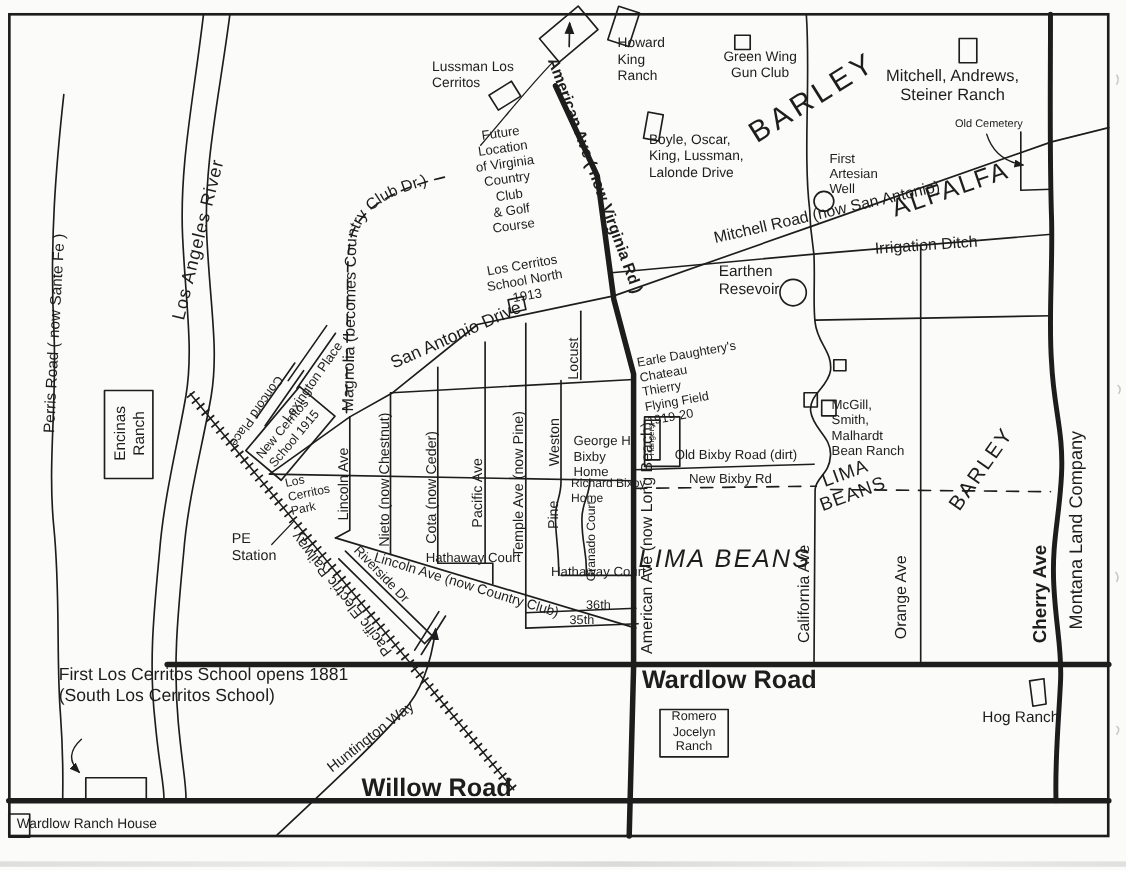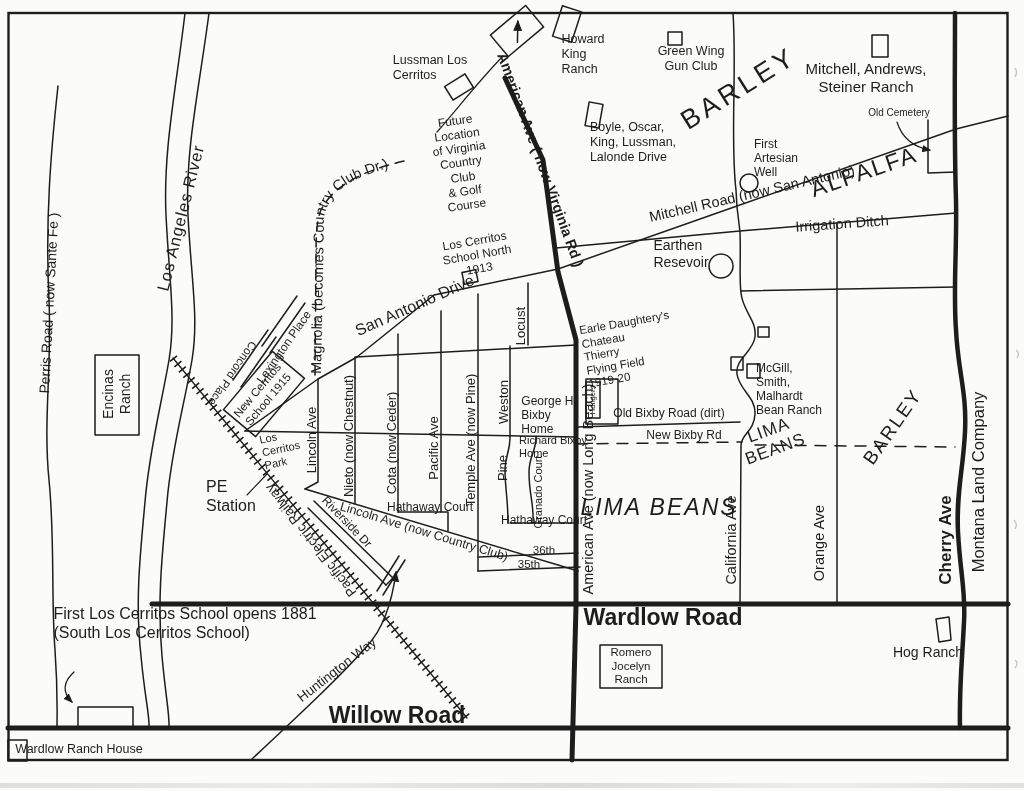--- a/index.html
+++ b/index.html
@@ -192,21 +192,21 @@
 1913</div>
 <div class="lbl" style="left:415px;top:306px;font-size:16px;white-space:nowrap;transform:translate(-50%,-50%) rotate(-24deg);">San Antonio Drive</div>
 <div class="lbl" style="left:979px;top:482px;font-size:16.5px;white-space:nowrap;transform:translate(-50%,-50%) rotate(-90deg);">Montana Land Company</div>
 <div class="lbl" style="left:284px;top:347px;font-size:12px;white-space:nowrap;transform:translate(-50%,-50%) rotate(-55deg);">Lexington Place</div>
 <div class="lbl" style="left:232px;top:373px;font-size:11.5px;white-space:nowrap;transform:translate(-50%,-50%) rotate(125deg);">Concord Place</div>
 <div class="lbl" style="left:263px;top:395px;font-size:11.5px;transform:translate(-50%,-50%) rotate(-50deg);">New Cerritos
 School 1915</div>
 <div class="lbl tl" style="left:281px;top:449px;font-size:11px;transform:translate(-50%,-50%) rotate(-12deg);">Los
 Cerritos
 Park</div>
-<div class="lbl tl" style="left:231px;top:497px;font-size:16px;transform:translate(-50%,-50%);">PE
+<div class="lbl tl" style="left:231px;top:497px;font-size:13px;transform:translate(-50%,-50%);">PE
 Station</div>
 <div class="lbl" style="left:312px;top:440px;font-size:13px;white-space:nowrap;transform:translate(-50%,-50%) rotate(-90deg);">Lincoln Ave</div>
 <div class="lbl" style="left:349px;top:436px;font-size:13px;white-space:nowrap;transform:translate(-50%,-50%) rotate(-90deg);">Nieto (now Chestnut)</div>
 <div class="lbl" style="left:392px;top:443px;font-size:13px;white-space:nowrap;transform:translate(-50%,-50%) rotate(-90deg);">Cota (now Ceder)</div>
 <div class="lbl" style="left:434px;top:448px;font-size:13px;white-space:nowrap;transform:translate(-50%,-50%) rotate(-90deg);">Pacific Ave</div>
 <div class="lbl" style="left:471px;top:440px;font-size:13px;white-space:nowrap;transform:translate(-50%,-50%) rotate(-90deg);">Temple Ave (now Pine)</div>
 <div class="lbl" style="left:504px;top:402px;font-size:13px;white-space:nowrap;transform:translate(-50%,-50%) rotate(-90deg);">Weston</div>
 <div class="lbl" style="left:503px;top:468px;font-size:13px;white-space:nowrap;transform:translate(-50%,-50%) rotate(-90deg);">Pine</div>
 <div class="lbl" style="left:521px;top:326px;font-size:13px;white-space:nowrap;transform:translate(-50%,-50%) rotate(-90deg);">Locust</div>
 <div class="lbl tl" style="left:549px;top:415px;font-size:12px;transform:translate(-50%,-50%);">George H.
@@ -217,21 +217,21 @@
 <div class="lbl" style="left:538px;top:492px;font-size:11px;white-space:nowrap;transform:translate(-50%,-50%) rotate(-90deg);">Granado Court</div>
 <div class="lbl" style="left:430px;top:507px;font-size:12px;white-space:nowrap;transform:translate(-50%,-50%);">Hathaway Court</div>
 <div class="lbl" style="left:544px;top:520px;font-size:12px;white-space:nowrap;transform:translate(-50%,-50%);">Hathaway Court</div>
 <div class="lbl tl" style="left:629px;top:350px;font-size:11.5px;transform:translate(-50%,-50%) rotate(-10deg);">Earle Daughtery's
 Chateau
 Thierry
 Flying Field
 1919-20</div>
 <div class="lbl" style="left:593px;top:400px;font-size:7.5px;white-space:nowrap;transform:translate(-50%,-50%) rotate(-90deg);">Hangers</div>
 <div class="lbl" style="left:669px;top:413px;font-size:12px;white-space:nowrap;transform:translate(-50%,-50%);">Old Bixby Road (dirt)</div>
-<div class="lbl" style="left:664px;top:435px;font-size:12px;white-space:nowrap;transform:translate(-50%,-50%);margin-left:20px;">New Bixby Rd</div>
+<div class="lbl" style="left:664px;top:435px;font-size:12px;white-space:nowrap;transform:translate(-50%,-50%);">New Bixby Rd</div>
 <div class="lbl tl" style="left:789px;top:361px;font-size:12px;transform:translate(-50%,-50%);margin-top:28px;">McGill,
 Smith,
 Malhardt
 Bean Ranch</div>
 <div class="lbl" style="left:772px;top:440px;font-size:17px;letter-spacing:1px;transform:translate(-50%,-50%) rotate(-20deg);">LIMA
 BEANS</div>
 <div class="lbl i" style="left:659px;top:508px;font-size:23px;letter-spacing:2px;white-space:nowrap;transform:translate(-50%,-50%);">LIMA BEANS</div>
 <div class="lbl" style="left:893px;top:427px;font-size:19px;letter-spacing:2px;transform:translate(-50%,-50%) rotate(-55deg);">BARLEY</div>
 <div class="lbl" style="left:589px;top:489px;font-size:14.5px;white-space:nowrap;transform:translate(-50%,-50%) rotate(-90deg);">American Ave (now Long Beach)</div>
 <div class="lbl" style="left:732px;top:540px;font-size:14.5px;white-space:nowrap;transform:translate(-50%,-50%) rotate(-90deg);">California Ave</div>

